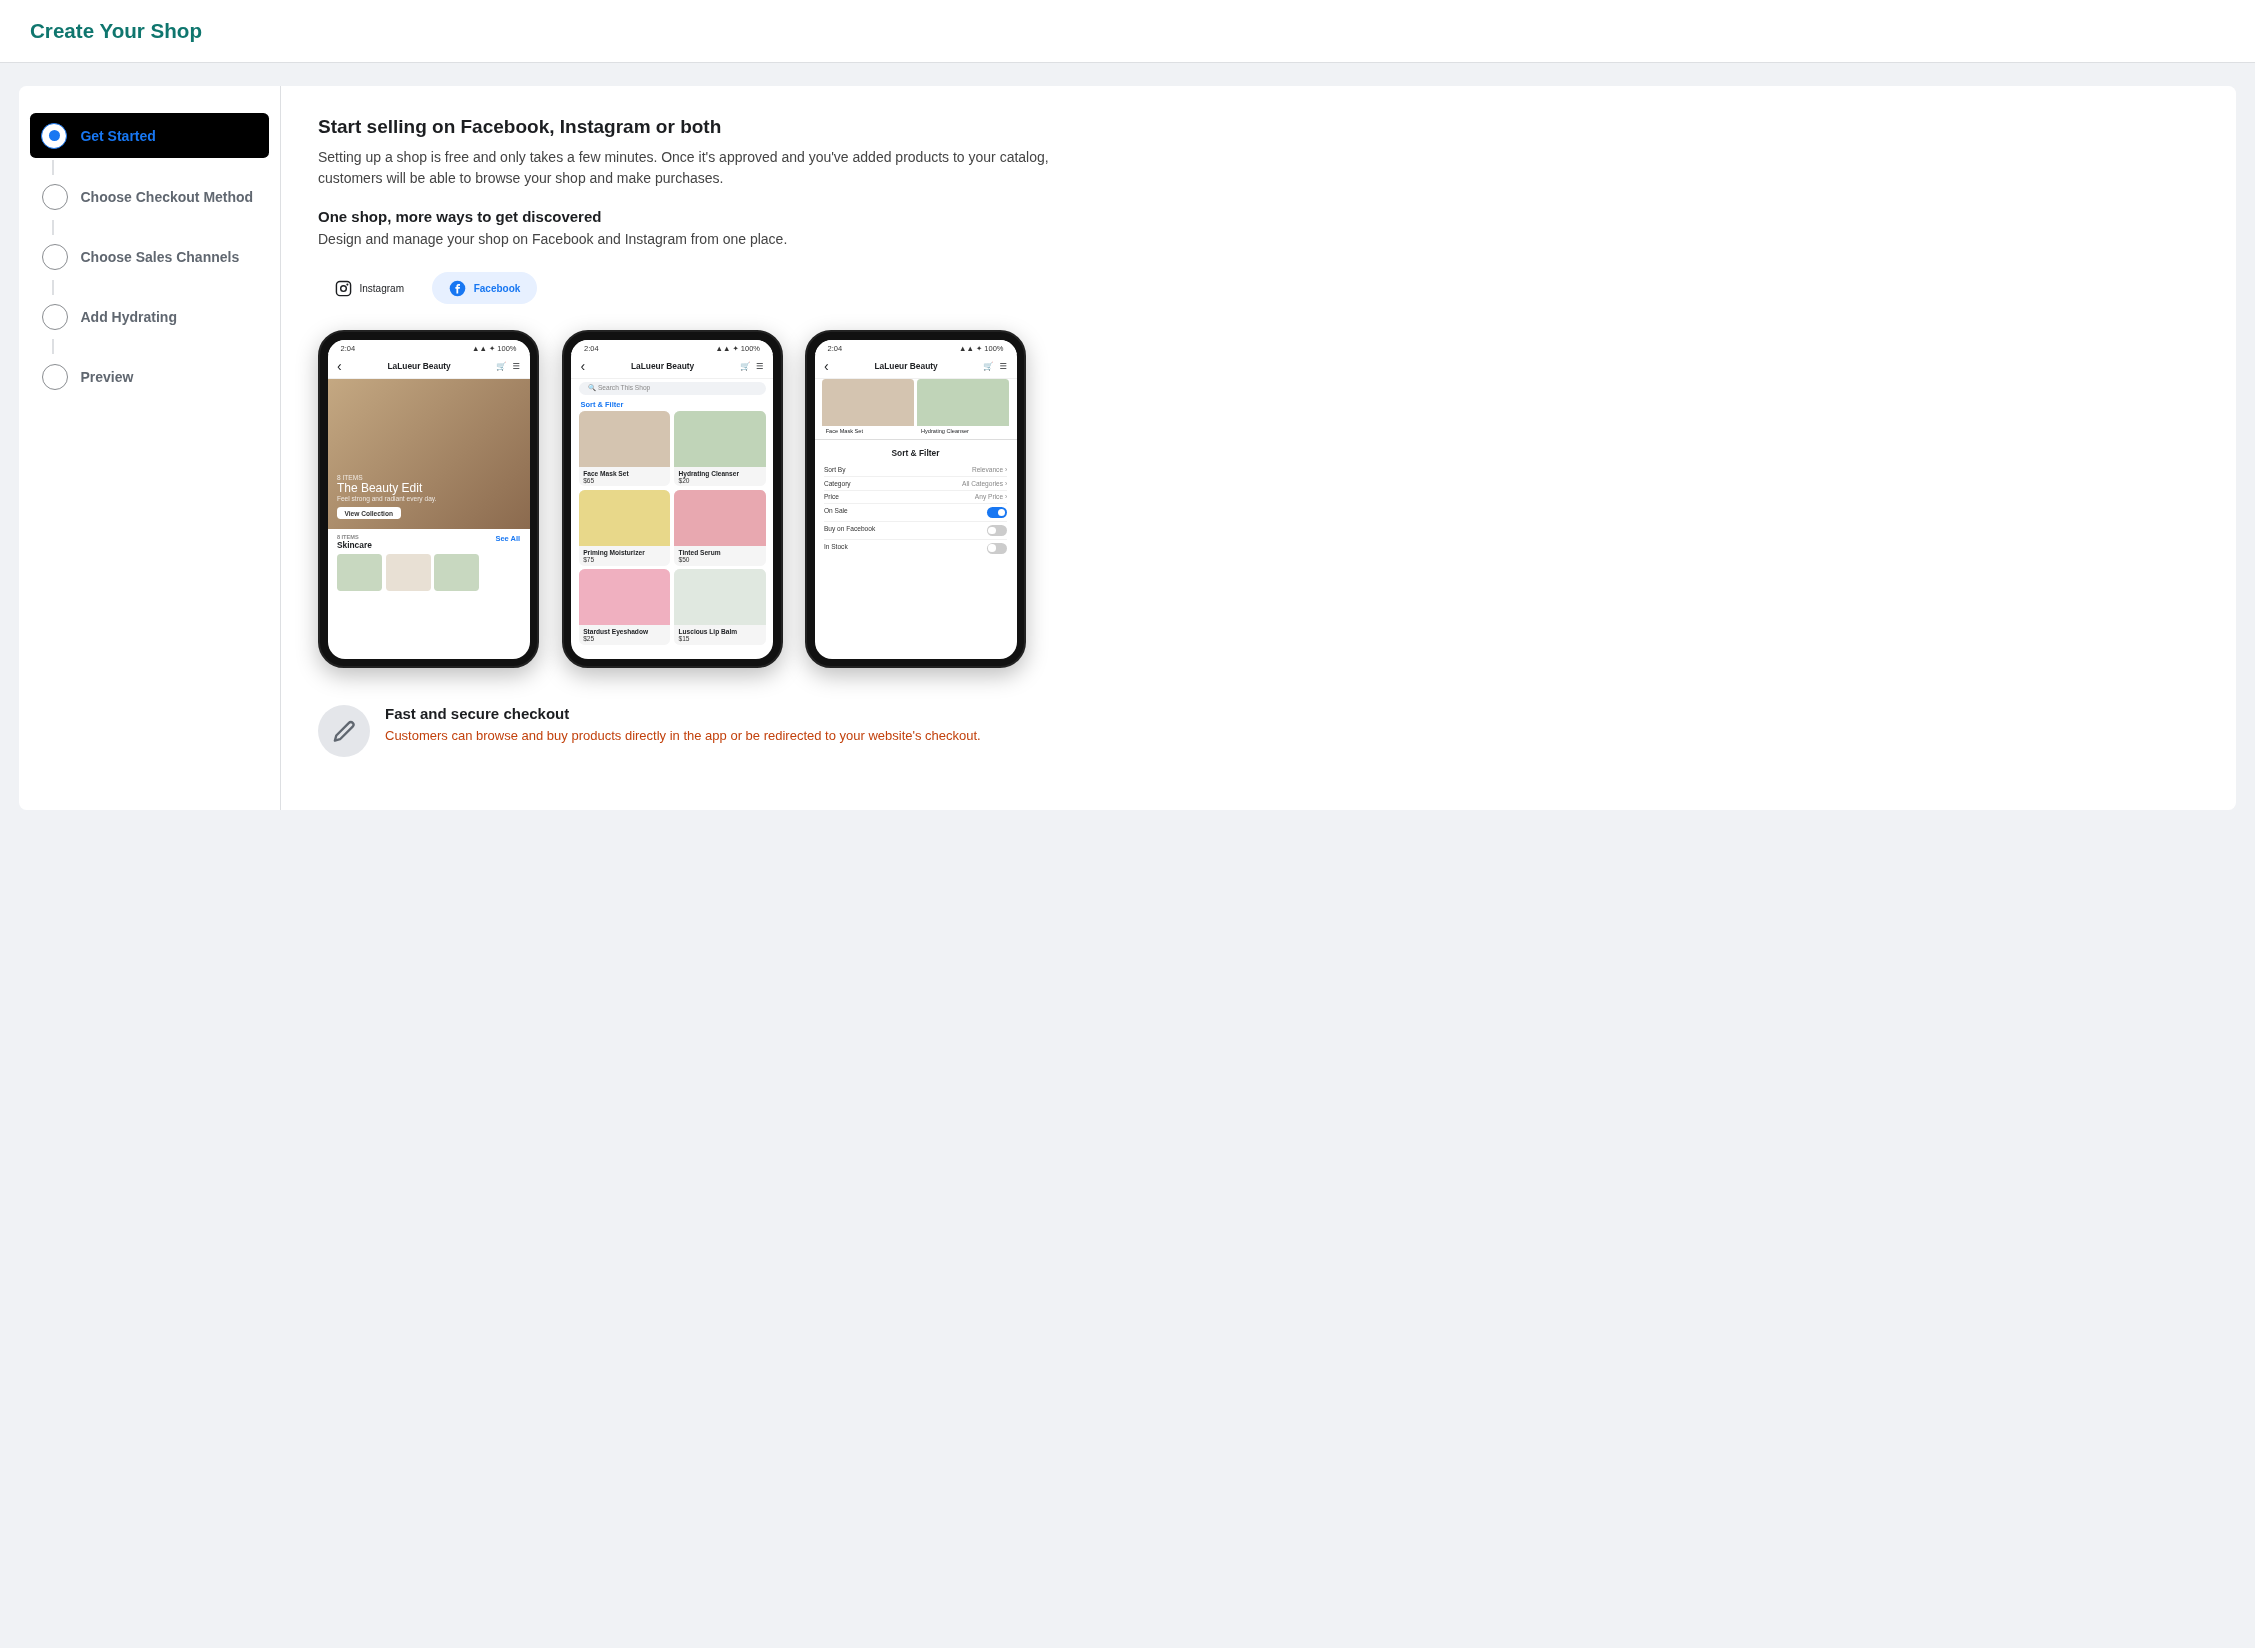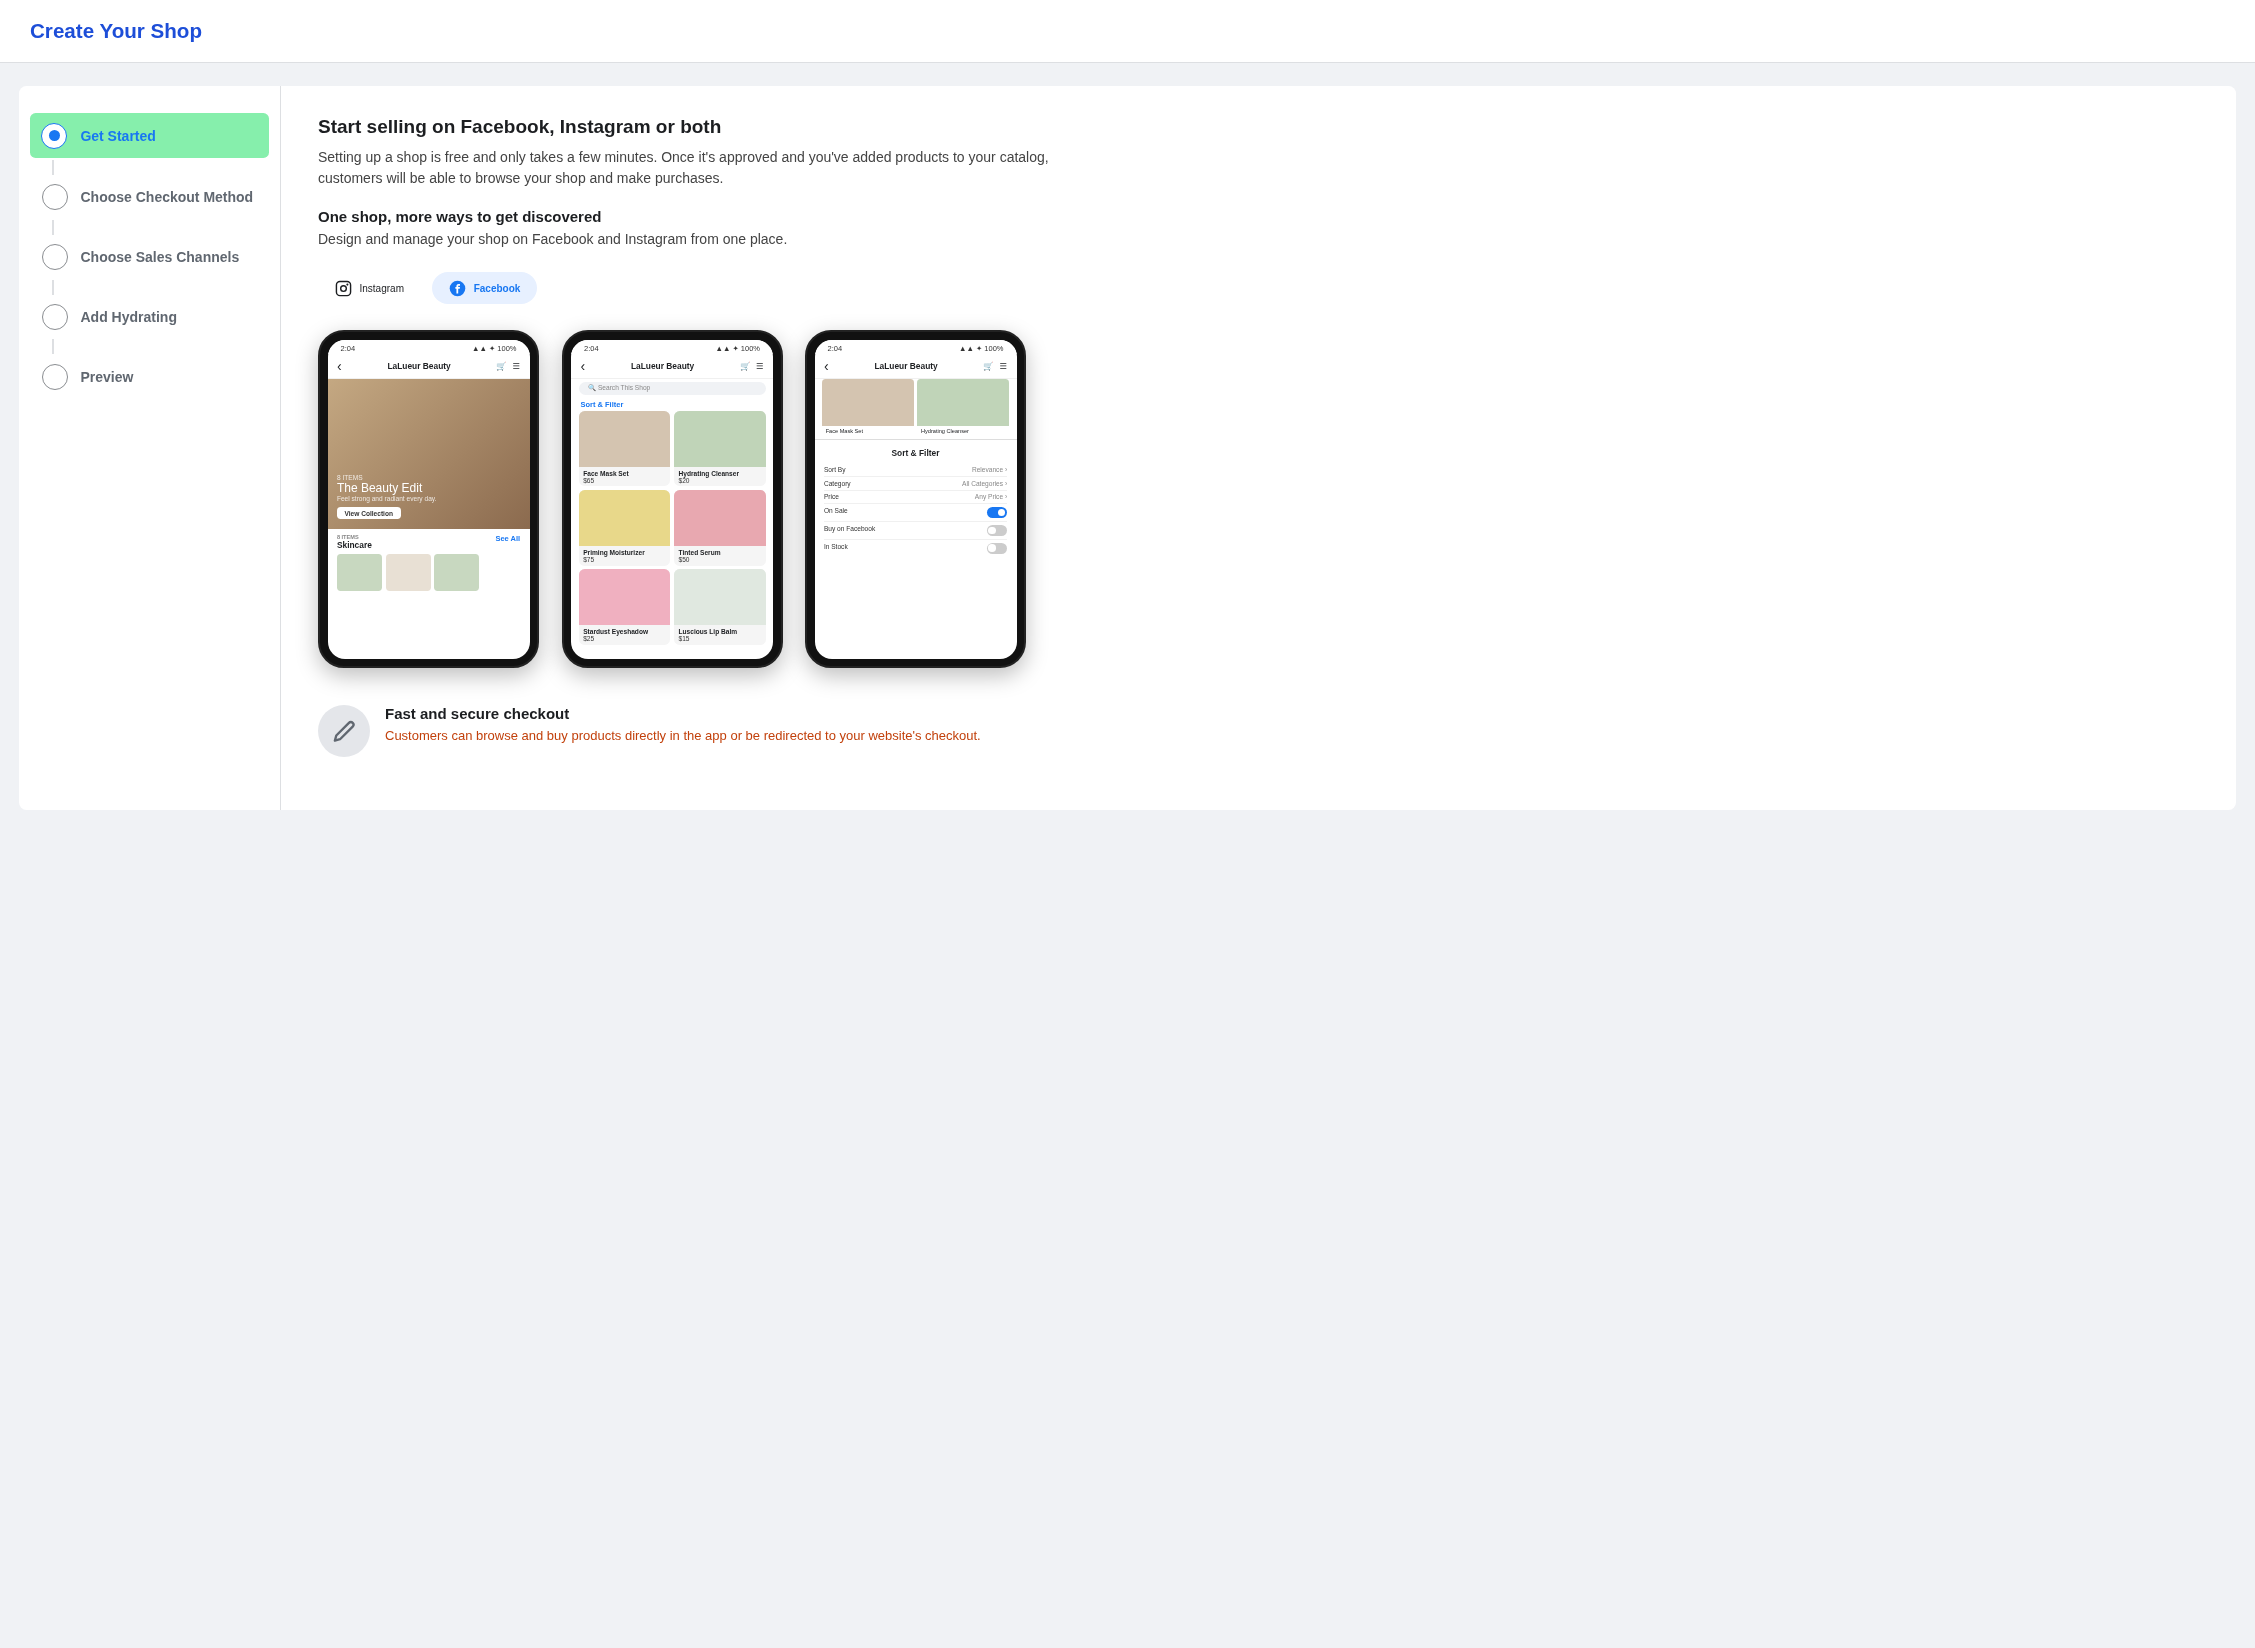--- a/index.html
+++ b/index.html
@@ -10,21 +10,21 @@
       font-size: 14px;
     }
     .page-header {
       background: #fff;
       padding: 19px 30px;
       border-bottom: 0.9px solid #dddfe2;
     }
     .page-title {
       font-size: 20.6px;
       font-weight: 700;
-      color: #1d4ed8;
+      color: #0f766e;
     }
     .page-body {
       padding: 22.5px 19px;
     }
     .main-card {
       background: #fff;
       border-radius: 7.5px;
       overflow: hidden;
       display: flex;
       min-height: 656px;
@@ -37,21 +37,21 @@
       border-right: 0.9px solid #dddfe2;
     }
     .sidebar-step {
       display: flex;
       align-items: center;
       padding: 9.4px 22.5px;
       cursor: pointer;
       position: relative;
     }
     .sidebar-step.active {
-      background: #86efac;
+      background: #000000;
       border-radius: 5.6px;
       margin: 1.9px 11.2px;
       padding: 9.4px 11.2px;
     }
     .step-connector {
       width: 1.9px;
       height: 15px;
       background: #dddfe2;
       margin-left: 33px;
     }

